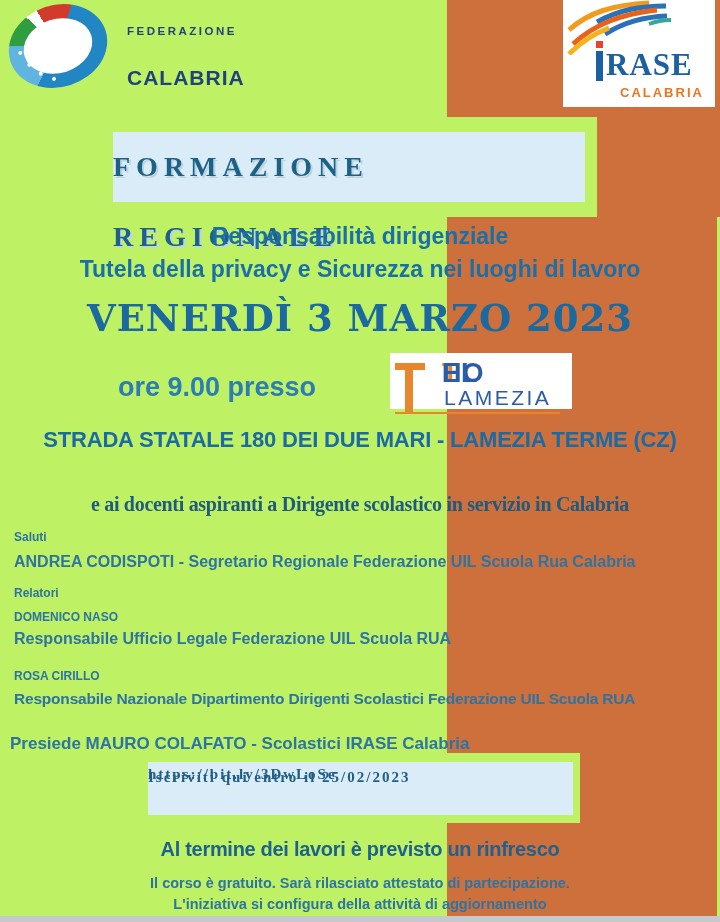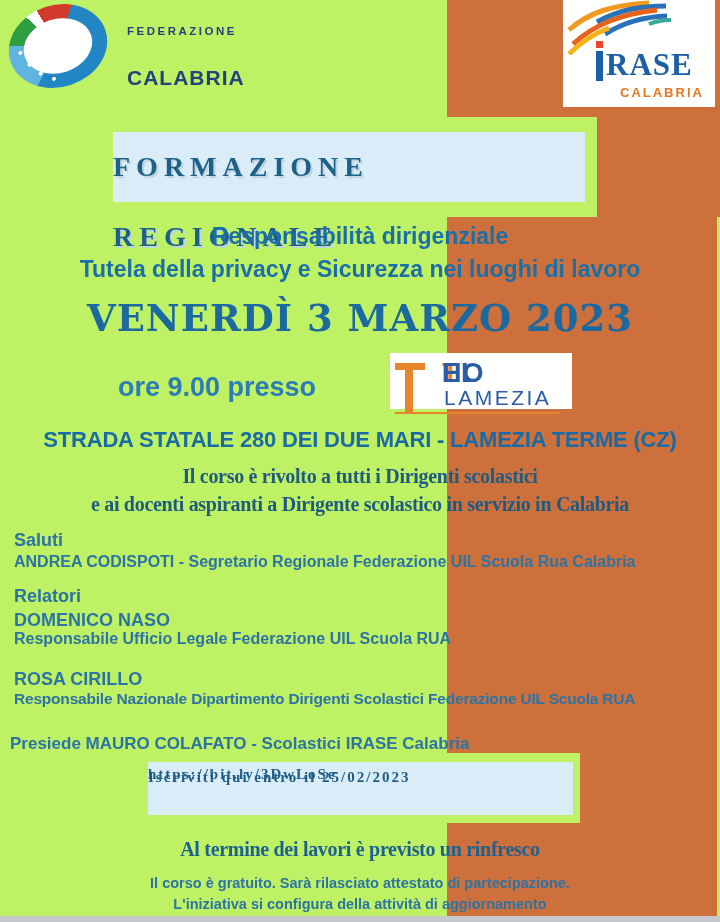--- a/index.html
+++ b/index.html
@@ -57,34 +57,34 @@
   .hotel-word .ot{color:#e8862d;}
   .hotel-l2{left:54px;top:33px;font-size:21px;color:#2a5ca8;letter-spacing:2.5px;}
   .hotel-line{left:5px;top:59px;width:165px;height:2px;background:#e8862d;}
 
   .addr{top:427px;font-size:22px;font-weight:bold;color:#1a6aa6;letter-spacing:-0.2px;}
   .aud{font-family:"Liberation Serif",serif;font-weight:bold;font-size:20px;
     color:#1f5a80;letter-spacing:-0.3px;}
   .aud1{top:465px;} .aud2{top:493px;}
 
   
-  .prog{left:14px;font-weight:bold;color:#2d73a4;font-size:18px;white-space:nowrap;}
+  .prog{left:14px;font-weight:bold;color:#2d73a4;font-size:12px;white-space:nowrap;}
   .pl-saluti{top:530px;} .pl-saluti-n{top:553px;font-size:16px;}
   .pl-relatori{top:586px;} .pl-s1{top:610px;} .pl-s1r{top:630px;font-size:16px;}
   .pl-s2{top:669px;} .pl-s2r{top:690px;font-size:15.5px;letter-spacing:-0.2px;}
   .pl-pres{left:10px;top:734px;font-size:17px;}
 
   
   .signup-box{left:148px;top:762px;width:425px;height:53px;background:#d9ecf8;}
   .signup-box div{position:static;display:block;text-align:center;
     font-family:"Liberation Serif",serif;font-weight:bold;font-size:15px;
     letter-spacing:2px;color:#215e86;}
   .signup-l1{margin-top:7px;} .signup-l2{margin-top:4px;}
 
-  .rinf{top:838px;font-family:Liberation Serif, serif;font-weight:bold;font-size:20px;
+  .rinf{top:838px;font-family:Liberation Sans, sans-serif;font-weight:bold;font-size:20px;
     color:#1d6191;letter-spacing:-0.3px;}
   .foot{font-weight:bold;color:#2d73a4;font-size:14.5px;}
   .foot1{top:875px;} .foot2{top:896px;}
 </style>
 </head>
 <body>
 
 <div id="page">
 
   <div class="orange o-top"></div>
@@ -134,23 +134,22 @@
     <div class="hotel-tstem"></div>
     <div class="hotel-word">
         <span>HO</span>
         <span class="ot">T</span>
         <span>EL</span>
       </div>
     <div class="hotel-l2">LAMEZIA</div>
     <div class="hotel-line"></div>
   </div>
 
-  <div class="ctr addr">STRADA STATALE 280 DEI DUE MARI - LAMEZIA TERME (CZ)</div>
+  <div class="ctr addr">STRADA STATALE 180 DEI DUE MARI - LAMEZIA TERME (CZ)</div>
 
-  <div class="ctr aud aud1">Il corso è rivolto a tutti i Dirigenti scolastici</div>
   <div class="ctr aud aud2">e ai docenti aspiranti a Dirigente scolastico in servizio in Calabria</div>
 
   <div class="prog pl-saluti">Saluti</div>
   <div class="prog pl-saluti-n">ANDREA CODISPOTI - Segretario Regionale Federazione UIL Scuola Rua Calabria</div>
   <div class="prog pl-relatori">Relatori</div>
   <div class="prog pl-s1">DOMENICO NASO</div>
   <div class="prog pl-s1r">Responsabile Ufficio Legale Federazione UIL Scuola RUA</div>
   <div class="prog pl-s2">ROSA CIRILLO</div>
   <div class="prog pl-s2r">Responsabile Nazionale Dipartimento Dirigenti Scolastici Federazione UIL Scuola RUA</div>
   <div class="prog pl-pres">Presiede MAURO COLAFATO - Scolastici IRASE Calabria</div>

